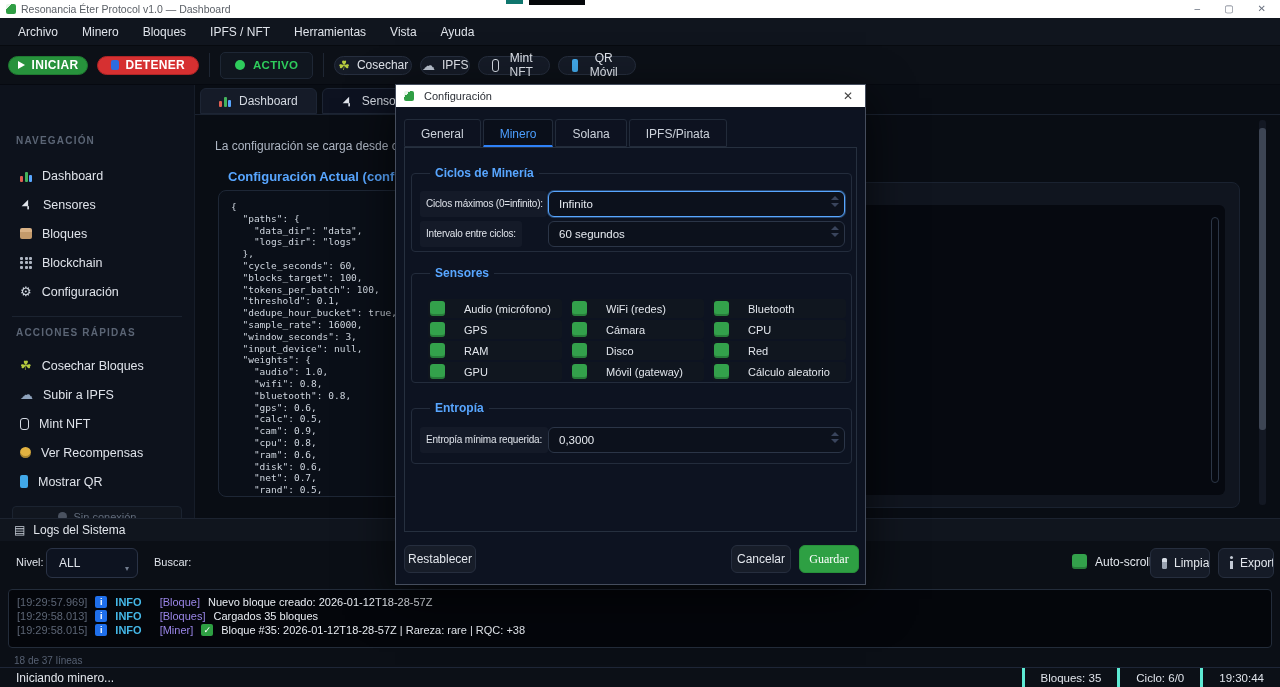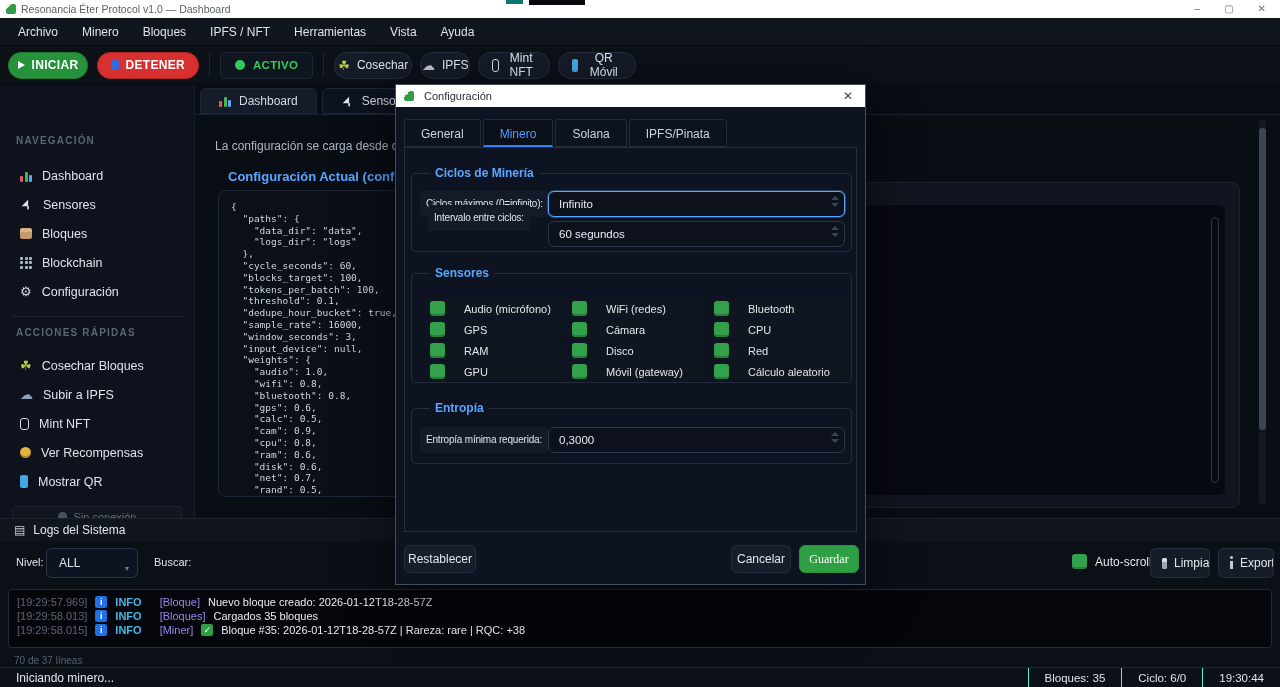--- a/index.html
+++ b/index.html
@@ -14,21 +14,21 @@
   .win-btn { font-size:10px; color:#6b7280; line-height:18px; cursor:default; }
   .artifact-teal { position:absolute; left:506px; top:0; width:17px; height:4px; background:#0f766e; z-index:31; }
   .artifact-black { position:absolute; left:529px; top:0; width:56px; height:5px; background:#05070a; z-index:31; }
 
   
   .menubar { position:absolute; left:0; top:18px; width:1280px; height:28px; background:#10151e; display:flex; align-items:center; padding-left:8px; border-bottom:1px solid #070a0f; }
   .menu-item { font-size:12px; color:#dfe3ea; padding:0 10px; margin-right:4px; line-height:28px; }
 
   
   .toolbar { position:absolute; left:0; top:46px; width:1280px; height:39px; background:#0c1017; display:flex; align-items:center; border-bottom:1px solid #060910; }
-  .tbtn { display:inline-flex; align-items:center; justify-content:center; gap:7px; height:27px; border-radius:13px; border:1px solid #262e3e; background:#151b27; color:#dfe3ea; font-size:12px; padding:0 13px; cursor:default; }
+  .tbtn { display:inline-flex; align-items:center; justify-content:center; gap:7px; height:19px; border-radius:13px; border:1px solid #262e3e; background:#151b27; color:#dfe3ea; font-size:12px; padding:0 13px; cursor:default; }
   .tbtn.green { background:#27923c; border-color:#1f7a31; color:#fff; font-weight:bold; letter-spacing:.3px; }
   .tbtn.red { background:#d63031; border-color:#b02526; color:#fff; font-weight:bold; letter-spacing:.3px; }
   .tri-right { width:0; height:0; border-left:7px solid #fff; border-top:4.5px solid transparent; border-bottom:4.5px solid transparent; }
   .blue-square { width:10px; height:10px; background:#2e6ce0; border-radius:2px; }
   .activo-pill { display:inline-flex; align-items:center; gap:8px; height:27px; padding:4px 14px; background:#10161f; border:1px solid #1e2735; border-radius:5px; }
   .dot { width:10px; height:10px; border-radius:50%; }
   .dot.green { background:#2ecc5c; }
   .dot.gray { background:#4a5260; }
   .activo-text { color:#2ecc5c; font-weight:bold; font-size:11.5px; letter-spacing:.3px; }
   .tb-sep { width:1px; height:24px; background:#1e2633; margin:0 10px; }
@@ -124,21 +124,21 @@
   .lv { color:#45b8e8; font-weight:bold; }
   .tag { color:#9a86e8; margin-left:10px; }
   .msg { color:#e8ecf2; }
   .badge-check { width:12px; height:12px; background:#2ea043; border-radius:2px; color:#fff; font-size:9px; display:flex; align-items:center; justify-content:center; flex:0 0 auto; }
   .log-count { position:absolute; left:14px; top:136px; font-size:10px; color:#566072; }
 
   
   .statusbar { position:absolute; left:0; top:667px; width:1280px; height:20px; background:#0c1017; border-top:1px solid #1e2637; display:flex; align-items:center; }
   .status-msg { font-size:12px; color:#e2e6ec; padding-left:16px; }
   .status-right { margin-left:auto; display:flex; height:20px; align-items:center; }
-  .seg { font-size:11.5px; color:#dfe3ea; padding:0 16px; border-left:1px solid #5eead4; line-height:20px; }
+  .seg { font-size:11.5px; color:#dfe3ea; padding:0 16px; border-left:3px solid #5eead4; line-height:20px; }
 
   .sat-svg, .chain-svg { display:block; }
 </style>
 </head>
 <body>
 
 <div class="screen">
 
   <div class="titlebar">
     <span class="app-icon"></span>
@@ -363,21 +363,21 @@
       </div>
       <div class="log-line">
         <span class="lt">[19:29:58.015]</span>
         <span class="badge-i">i</span>
         <span class="lv">INFO</span>
         <span class="tag">[Miner]</span>
         <span class="badge-check">✓</span>
         <span class="msg">Bloque #35: 2026-01-12T18-28-57Z | Rareza: rare | RQC: +38</span>
       </div>
     </div>
-    <div class="log-count">70 de 37 líneas</div>
+    <div class="log-count">18 de 37 líneas</div>
   </div>
 
   <div class="statusbar">
     <span class="status-msg">Iniciando minero...</span>
     <span class="status-right">
       <span class="seg">Bloques: 35</span>
       <span class="seg">Ciclo: 6/0</span>
       <span class="seg">19:30:44</span>
     </span>
   </div>
@@ -399,21 +399,21 @@
       <div class="group" style="left:6px; top:25px; width:441px; height:79px;">
         <span class="group-title">Ciclos de Minería</span>
         <span class="frow-label" style="top:17px;">Ciclos máximos (0=infinito):</span>
         <span class="spinbox focused" style="top:17px;">
           <span>Infinito</span>
           <span class="spin-arrows">
               <i class="up"></i>
               <i class="dn"></i>
             </span>
         </span>
-        <span class="frow-label" style="top:31px;margin-left:8px;">Intervalo entre ciclos:</span>
+        <span class="frow-label" style="top:47px;">Intervalo entre ciclos:</span>
         <span class="spinbox" style="top:47px;">
           <span>60 segundos</span>
           <span class="spin-arrows">
               <i class="up"></i>
               <i class="dn"></i>
             </span>
         </span>
       </div>
 
       <div class="group" style="left:6px; top:125px; width:441px; height:110px;">

